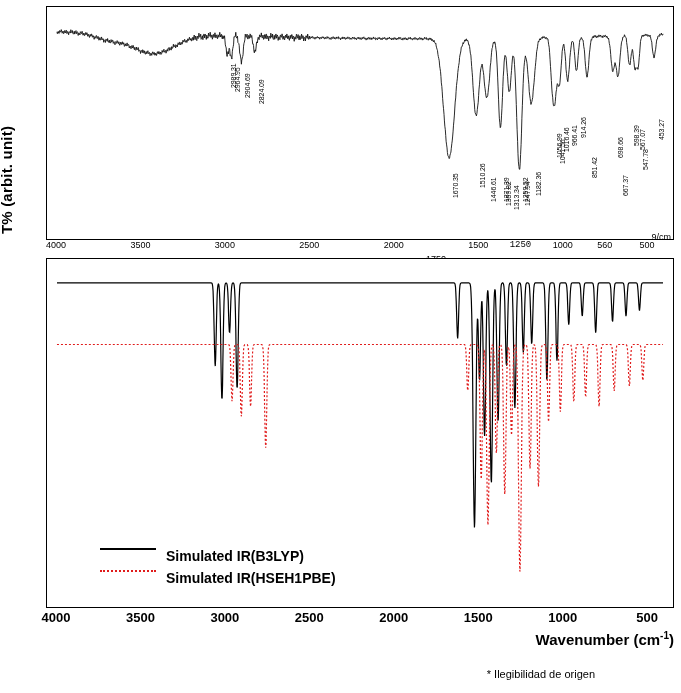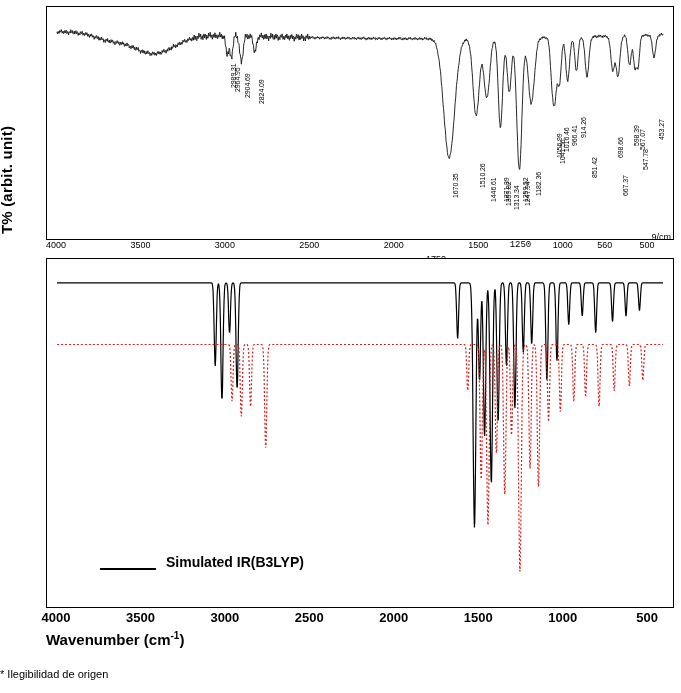--- a/index.html
+++ b/index.html
@@ -114,37 +114,37 @@
     font-weight: bold;
     color: #000;
     transform: translateX(-50%);
     white-space: nowrap;
   }
   #x-axis-label {
     position: absolute;
     left: 46px;
     top: 630px;
     width: 628px;
-    text-align: left;
+    text-align: right;
     font-size: 15px;
     font-weight: bold;
     color: #000;
   }
   #x-axis-label sup { font-size: 10px; }
 
   
   #legend {
     position: absolute;
     left: 100px;
     top: 548px;
     width: 260px;
   }
   .legend-row {
     display: flex;
-    align-items: flex-end;
+    align-items: flex-start;
     height: 22px;
   }
   .legend-swatch {
     width: 56px;
     height: 0;
     margin-right: 10px;
     flex: 0 0 auto;
   }
   .legend-swatch.solid {
     border-top: 2px solid #000;
@@ -157,21 +157,21 @@
     font-weight: bold;
     color: #000;
   }
 
   
   #footnote {
     position: absolute;
     left: 0;
     top: 668px;
     width: 595px;
-    text-align: left;
+    text-align: right;
     font-size: 11px;
     color: #000;
   }
 </style>
 </head>
 <body>
 
 <div id="figure">
 
   <div class="y-axis-label">T% (arbit. unit)</div>
@@ -245,16 +245,20 @@
 
   <div id="x-axis-label">
     <span>Wavenumber (cm</span><sup>-1</sup><span>)</span>
   </div>
 
   <div id="legend">
       <div class="legend-row">
         <span class="legend-swatch solid" style="border-top-color: rgb(0, 0, 0);"></span>
         <span class="legend-text">Simulated IR(B3LYP)</span>
       </div>
+      <div class="legend-row">
+        <span class="legend-swatch dotted" style="border-top-color: rgb(224, 27, 27);"></span>
+        <span class="legend-text">Simulated IR(HSEH1PBE)</span>
+      </div>
     </div>
 
   <div id="footnote">* Ilegibilidad de origen</div>
 </div>
 
 </body></html>

